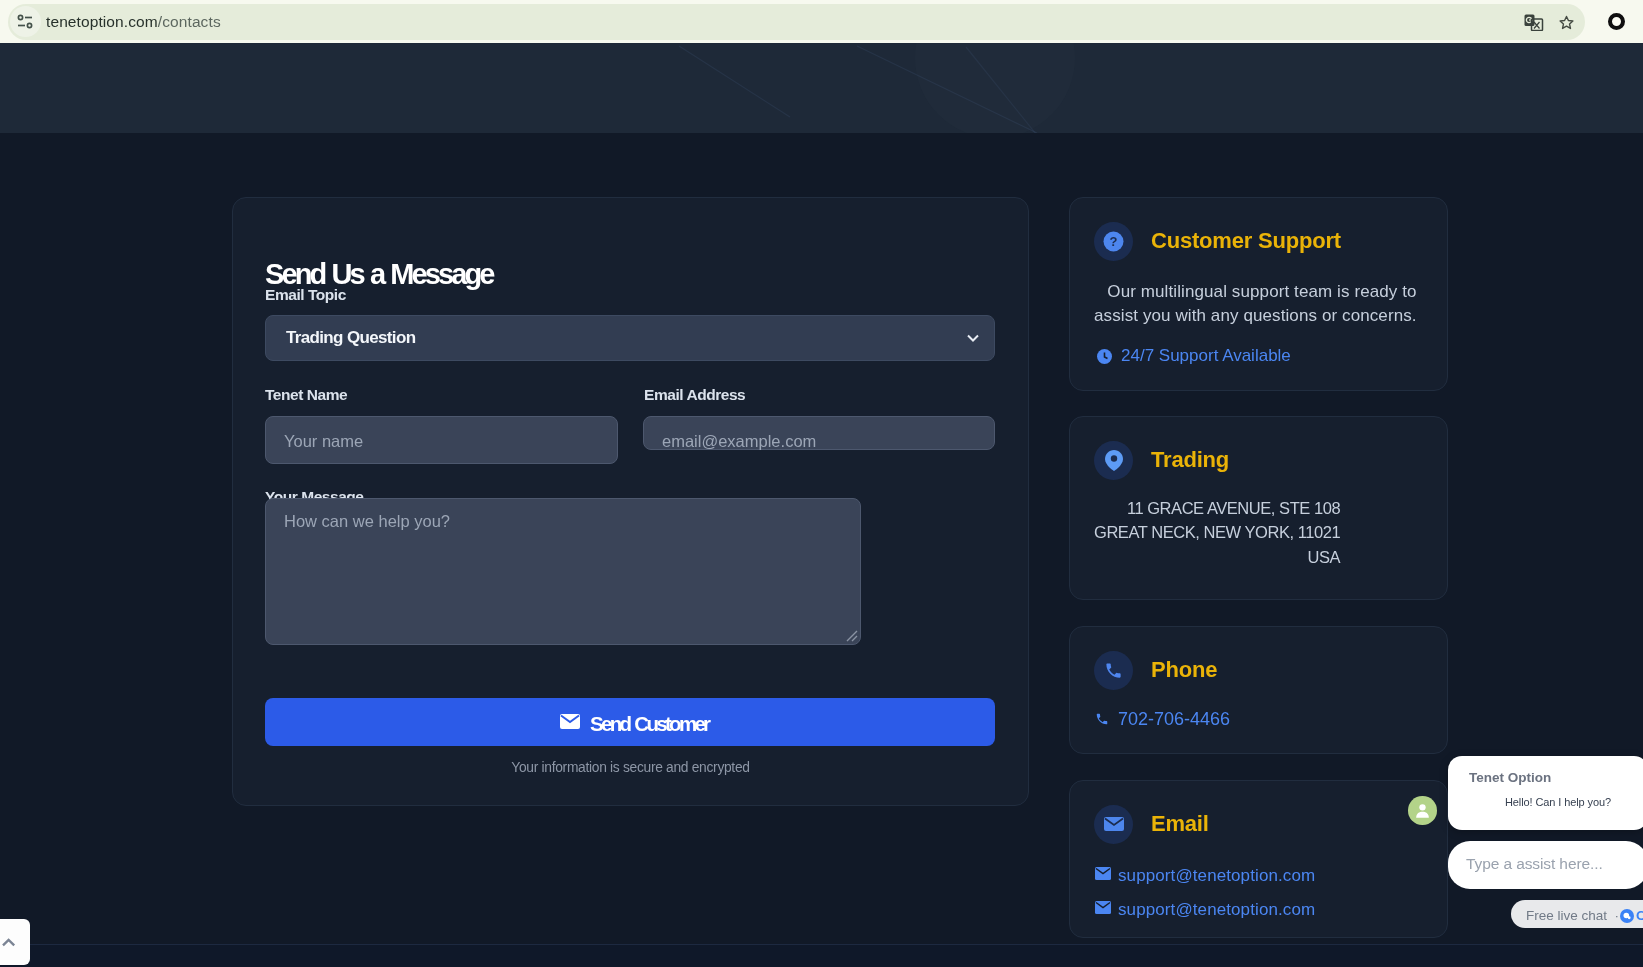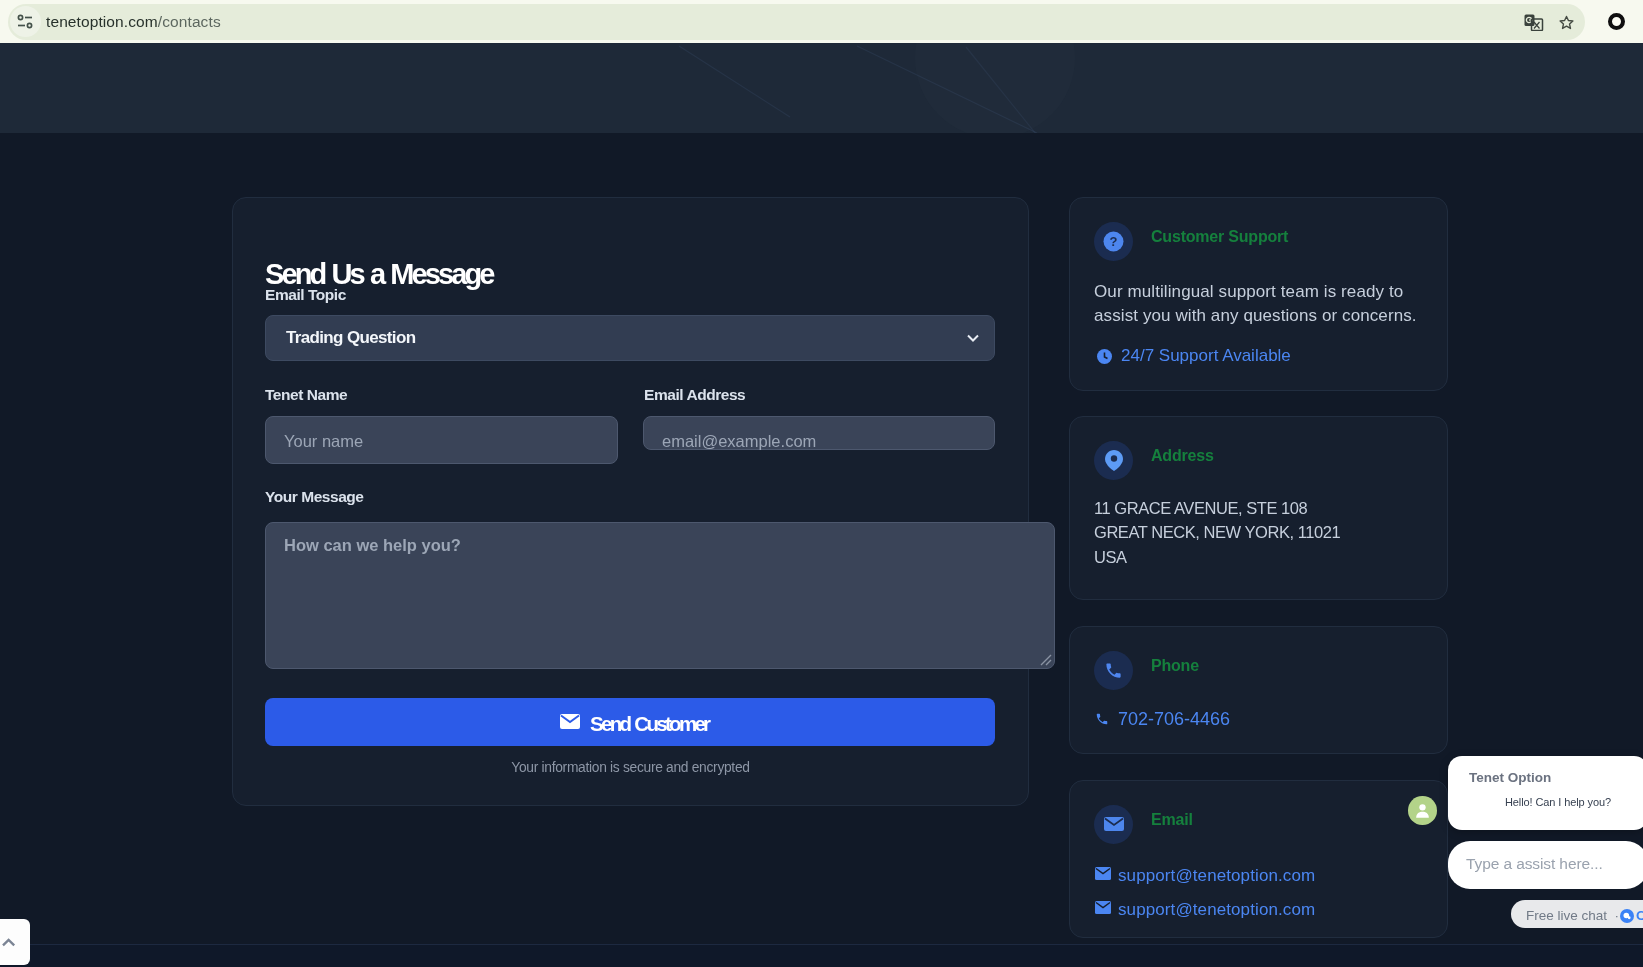--- a/index.html
+++ b/index.html
@@ -27,33 +27,33 @@
   #lab1 { left:265px; top:286px; }
   #lab2 { left:265px; top:386px; }
   #lab3 { left:644px; top:386px; }
   #lab4 { left:265px; top:488px; }
   #selectbox { left:265px; top:315px; width:730px; height:46px; background:#323d52; border:1px solid #3d4a61; border-radius:8px; }
   #selectbox .txt { position:absolute; left:20px; top:12px; font-size:17px; font-weight:bold; color:#f3f6fa; letter-spacing:-0.65px; }
   .field { background:#3a4458; border:1.5px solid #4d586e; border-radius:8px; }
   #inpname  { left:265px; top:416px; width:353px; height:48px; }
   #inpemail { left:643px; top:416px; width:352px; height:34px; }
   .ph { position:absolute; font-size:16.5px; color:#9ca6b6; }
-  #txtarea { left:265px; top:522px; width:790px; height:147px;font-weight:bold; }
+  #txtarea { left:265px; top:498px; width:596px; height:147px; }
   #sendbtn { left:265px; top:698px; width:730px; height:48px; background:#2c5be8; border-radius:8px; }
   #btntext { left:590px; top:712px; font-size:20.5px; font-weight:bold; color:#fff; letter-spacing:-2.7px; word-spacing:2px; }
   #secure { left:232px; top:759.5px; width:797px; text-align:center; font-size:13.8px; color:#8d96a6; letter-spacing:-0.3px; }
 
   
   #c1 { left:1069px; top:197px; width:379px; height:194px; }
   #c2 { left:1069px; top:416px; width:379px; height:184px; }
   #c3 { left:1069px; top:626px; width:379px; height:128px; }
   #c4 { left:1069px; top:780px; width:379px; height:158px; }
   .iconcirc { position:absolute; width:39px; height:39px; border-radius:50%; background:#1b2c50; }
-  .ctitle { position:absolute; left:82.5px; font-size:16px; font-weight:bold; color:#15803d; letter-spacing:-0.2px; }
-  .cbody { position:absolute; left:25px; font-size:17px; color:#c6cfdc; line-height:24.3px; letter-spacing:0.1px; }
+  .ctitle { position:absolute; left:82.5px; font-size:22px; font-weight:bold; color:#eab308; letter-spacing:-0.2px; }
+  .cbody { position:absolute; left:25px; font-size:17px; color:#c6cfdc; line-height:24.3px; letter-spacing:0.1px;text-align:right; }
   .blue { color:#4b86f2; }
 
   
   .bubble { background:#ffffff; }
   #chat1 { left:1448px; top:756px; width:200px; height:74px; border-radius:14px; box-shadow:0 2px 8px rgba(0,0,0,0.25); }
   #chatname { left:1469px; top:770px; font-size:13.5px; font-weight:bold; color:#6b7280;text-align:right; }
   #chatmsg  { left:1505px; top:796px; font-size:11px; color:#374151; letter-spacing:-0.1px; }
   #chat2 { left:1448px; top:841px; width:200px; height:48px; border-radius:22px; }
   #chatph { left:1466px; top:855px; font-size:15.5px; color:#9aa2ae; letter-spacing:-0.1px; }
   #avatar { left:1408px; top:796px; width:28.5px; height:28.5px; border-radius:50%; background:#b3d389; }
@@ -149,21 +149,21 @@
   <path d="M7.5 3.5 L7.5 8 L10.5 9.5" fill="none" stroke="#161f2e" stroke-width="1.6"></path>
 </svg>
 <div class="abs blue" style="left:1121px;top:346px;font-size:17px">24/7 Support Available</div>
 
 <div class="abs card" id="c2"></div>
 <div class="abs iconcirc" style="left:1094px;top:441px"></div>
 <svg class="abs" style="left:1105px;top:450px" width="18" height="21" viewBox="0 0 18 21">
   <path d="M9 0 C4 0 0 4 0 9 C0 15.5 9 21 9 21 C9 21 18 15.5 18 9 C18 4 14 0 9 0 Z" fill="#5d9bf5"></path>
   <circle cx="9" cy="8.5" r="3.2" fill="#1b2c50"></circle>
 </svg>
-<div class="abs ctitle" style="left:1151px;top:447px">Address</div>
+<div class="abs ctitle" style="left:1151px;top:447px">Trading</div>
 <div class="abs cbody" style="left:1094px;top:496px;font-size:16.5px;line-height:24.4px;letter-spacing:-0.45px">11 GRACE AVENUE, STE 108<br>GREAT NECK, NEW YORK, 11021<br>USA</div>
 
 <div class="abs card" id="c3"></div>
 <div class="abs iconcirc" style="left:1094px;top:651px"></div>
 <svg class="abs" style="left:1104px;top:661px" width="19" height="19" viewBox="0 0 24 24">
   <path d="M6.6 10.8c1.4 2.8 3.8 5.1 6.6 6.6l2.2-2.2c.3-.3.7-.4 1-.2 1.1.4 2.3.6 3.6.6.6 0 1 .4 1 1V20c0 .6-.4 1-1 1C10.6 21 3 13.4 3 4c0-.6.4-1 1-1h3.5c.6 0 1 .4 1 1 0 1.2.2 2.4.6 3.6.1.3 0 .7-.2 1l-2.3 2.2z" fill="#4f86ef"></path>
 </svg>
 <div class="abs ctitle" style="left:1151px;top:657px">Phone</div>
 <svg class="abs" style="left:1095px;top:712px" width="14" height="14" viewBox="0 0 24 24">
   <path d="M6.6 10.8c1.4 2.8 3.8 5.1 6.6 6.6l2.2-2.2c.3-.3.7-.4 1-.2 1.1.4 2.3.6 3.6.6.6 0 1 .4 1 1V20c0 .6-.4 1-1 1C10.6 21 3 13.4 3 4c0-.6.4-1 1-1h3.5c.6 0 1 .4 1 1 0 1.2.2 2.4.6 3.6.1.3 0 .7-.2 1l-2.3 2.2z" fill="#4b86f2"></path>

